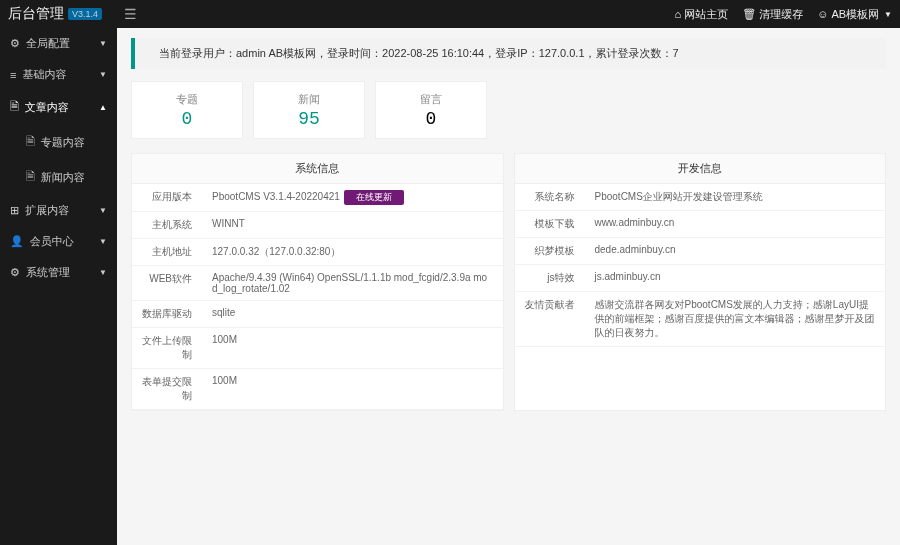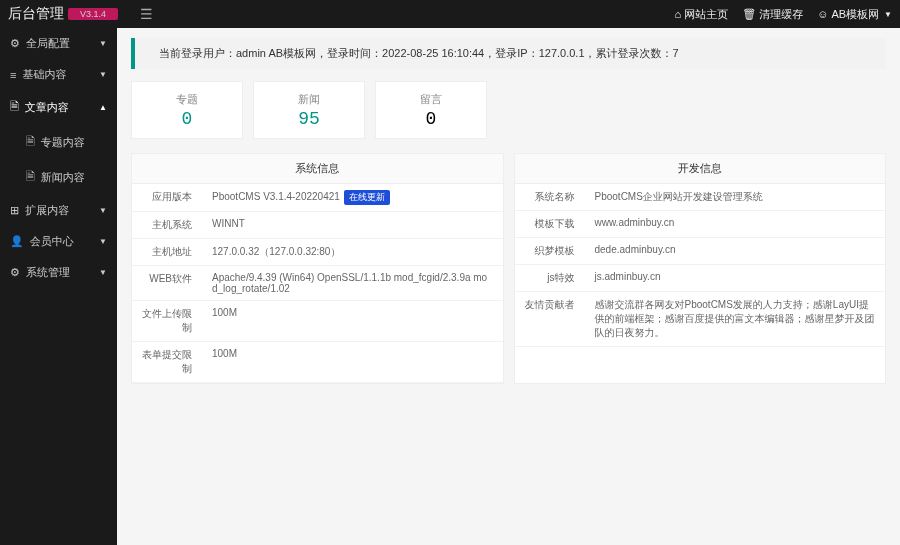--- a/index.html
+++ b/index.html
@@ -1,20 +1,20 @@
 <!DOCTYPE html>
 <html><head>
   <meta charset="utf-8">
   <style>
     * { margin: 0; padding: 0; box-sizing: border-box; }
     body { font-family: "Microsoft YaHei", Arial, sans-serif; font-size: 12px; background: #f5f5f5; width: 900px; height: 545px; overflow: hidden; }
     
     .topbar { height: 28px; background: #1a1a1a; color: #eee; display: flex; align-items: center; padding: 0 8px; }
     .brand { font-size: 14px; font-weight: 500; }
-    .version-badge { background: #be185d; color: #ccc; font-size: 9px; padding: 1px 12px; margin-left: 4px; border-radius: 2px; }
+    .version-badge { background: #0369a1; color: #ccc; font-size: 9px; padding: 1px 4px; margin-left: 4px; border-radius: 2px; }
     .menu-toggle { margin-left: 22px; color: #aaa; cursor: pointer; font-size: 14px; }
     .topbar-right { margin-left: auto; display: flex; gap: 14px; font-size: 11px; }
     .topbar-link { color: #eee; cursor: pointer; display: flex; align-items: center; gap: 3px; }
     .icon { font-style: normal; font-size: 11px; }
     
     .container { display: flex; height: calc(545px - 28px); }
     
     .sidebar { width: 117px; background: #1a1a1a; color: #ccc; }
     .nav-item { padding: 8px 10px; display: flex; align-items: center; gap: 6px; cursor: pointer; font-size: 11px; position: relative; }
     .nav-item.active { background: #1a1a1a; color: #fff; }
@@ -32,21 +32,21 @@
     .stat-label { font-size: 11px; color: #888; margin-bottom: 2px; }
     .stat-value { font-size: 18px; font-weight: 500; }
     
     .panels { display: flex; gap: 10px; }
     .panel { flex: 1; background: #fff; border: 1px solid #eee; }
     .panel-header { padding: 7px 10px; font-size: 11px; color: #333; background: #fafafa; border-bottom: 1px solid #eee; text-align: center; }
     .info-table { width: 100%; border-collapse: collapse; }
     .info-table td { padding: 6px 10px; font-size: 10px; border-bottom: 1px solid #f2f2f2; vertical-align: top; }
     .info-table td:first-child { width: 70px; text-align: right; color: #666; }
     .info-table td:last-child { color: #666; word-break: break-all; }
-    .badge-update { background: #1d4ed8; color: #fff; font-size: 9px; padding: 1px 5px; margin-left: 4px; border-radius: 2px; display: inline-block; }
+    .badge-update { background: #701a75; color: #fff; font-size: 9px; padding: 1px 12px; margin-left: 4px; border-radius: 2px; display: inline-block; }
     
     .teal { color: #009688; }
     .black { color: #000; }
   </style>
 </head>
 <body>
 
 <div class="topbar">
   <span class="brand">后台管理</span>
   <span class="version-badge">V3.1.4</span>
@@ -146,20 +146,24 @@
               </tr>
               <tr>
                 <td>主机地址</td>
                 <td>127.0.0.32（127.0.0.32:80）</td>
               </tr>
               <tr>
                 <td>WEB软件</td>
                 <td>Apache/9.4.39 (Win64) OpenSSL/1.1.1b mod_fcgid/2.3.9a mod_log_rotate/1.02</td>
               </tr>
               <tr>
+                <td>数据库驱动</td>
+                <td>sqlite</td>
+              </tr>
+              <tr>
                 <td>文件上传限制</td>
                 <td>100M</td>
               </tr>
               <tr>
                 <td>表单提交限制</td>
                 <td>100M</td>
               </tr>
             </tbody>
         </table>
       </div>

